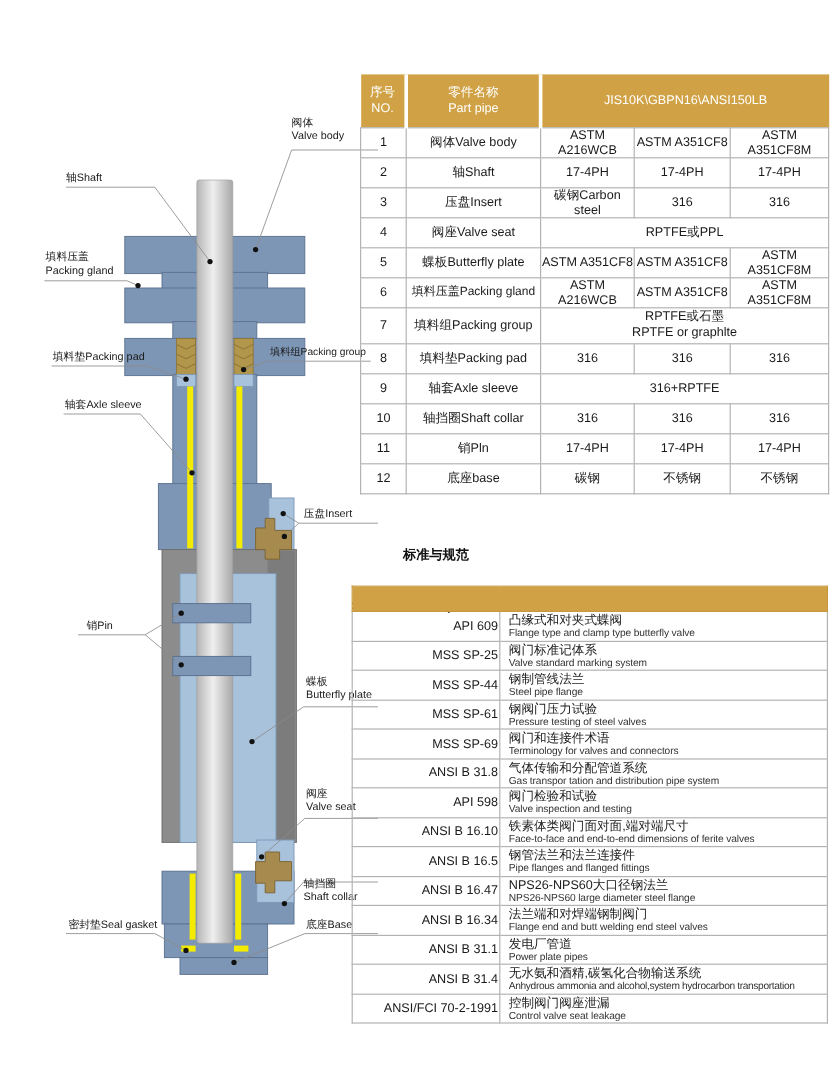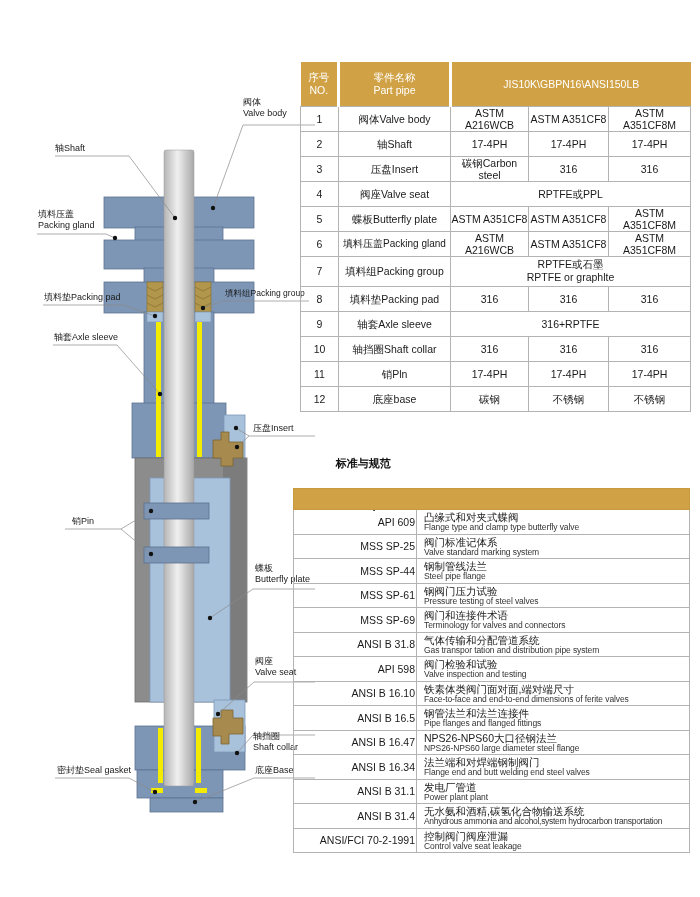--- a/index.html
+++ b/index.html
@@ -378,21 +378,21 @@
         <td class="std-code">ANSI B 16.34</td>
         <td class="std-desc">
           <span class="std-zh">法兰端和对焊端钢制阀门</span>
           <span class="std-en">Flange end and butt welding end steel valves</span>
         </td>
       </tr>
       <tr>
         <td class="std-code">ANSI B 31.1</td>
         <td class="std-desc">
           <span class="std-zh">发电厂管道</span>
-          <span class="std-en">Power plant plant</span>
+          <span class="std-en">Power plate pipes</span>
         </td>
       </tr>
       <tr>
         <td class="std-code">ANSI B 31.4</td>
         <td class="std-desc">
           <span class="std-zh">无水氨和酒精,碳氢化合物输送系统</span>
           <span class="std-en" style="letter-spacing:-0.3px;">Anhydrous ammonia and alcohol,system hydrocarbon transportation</span>
         </td>
       </tr>
       <tr>

